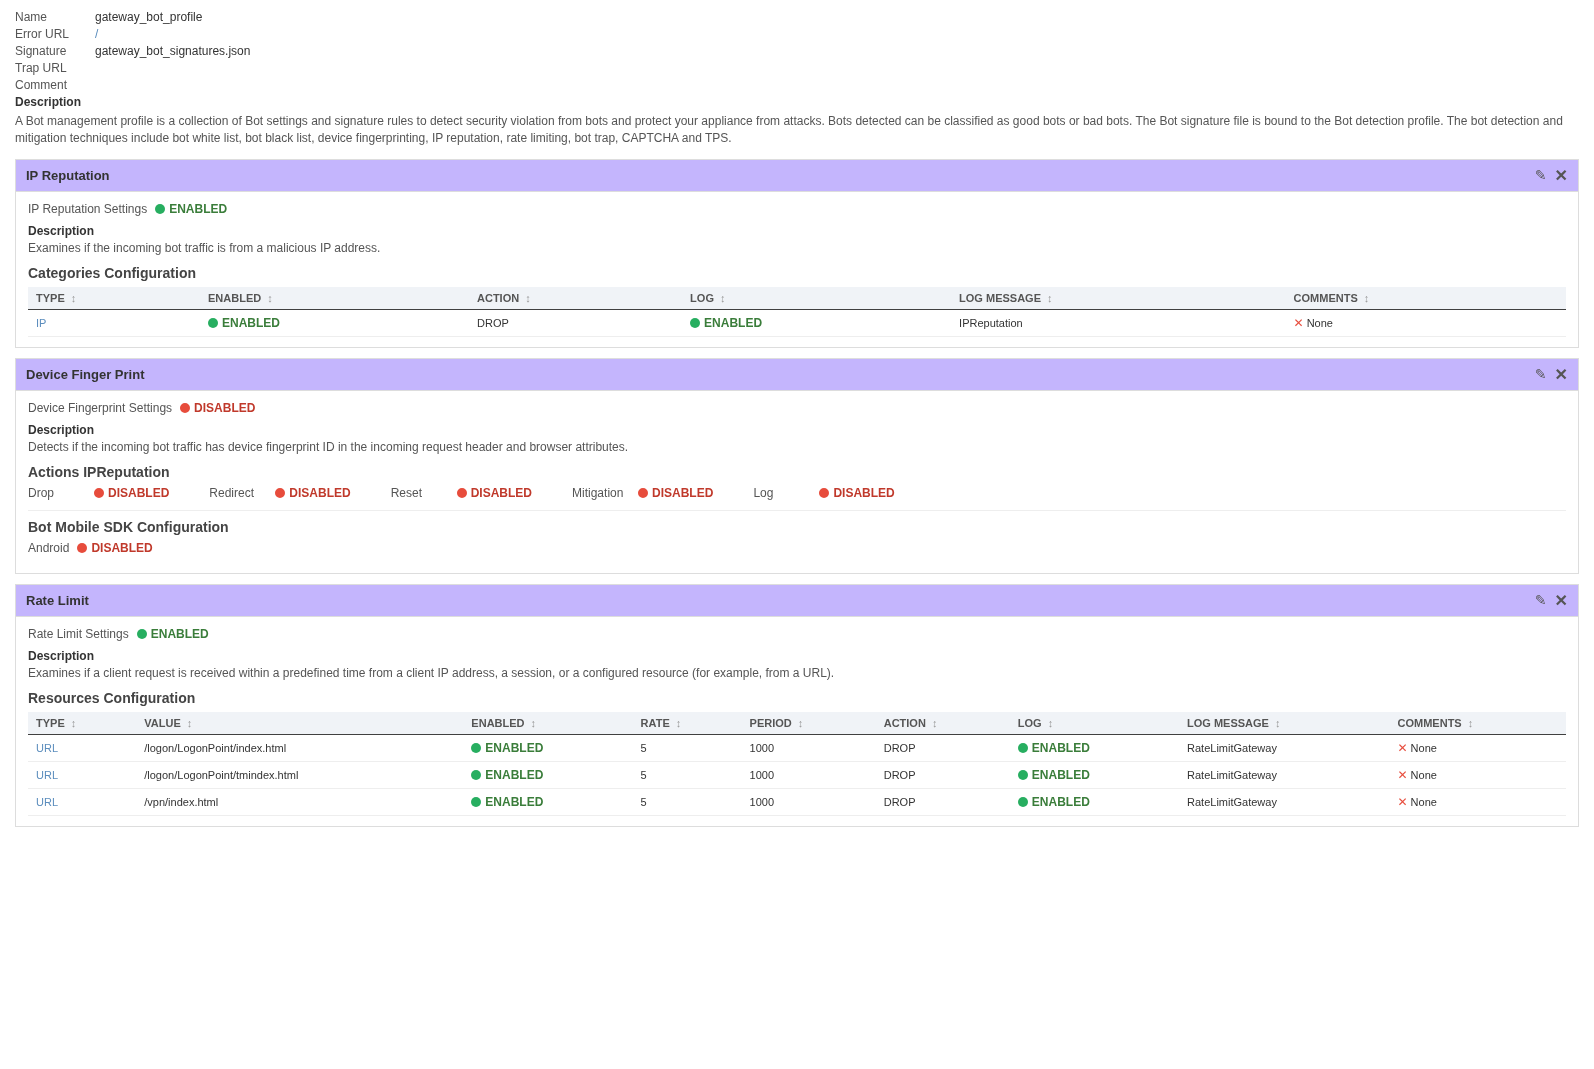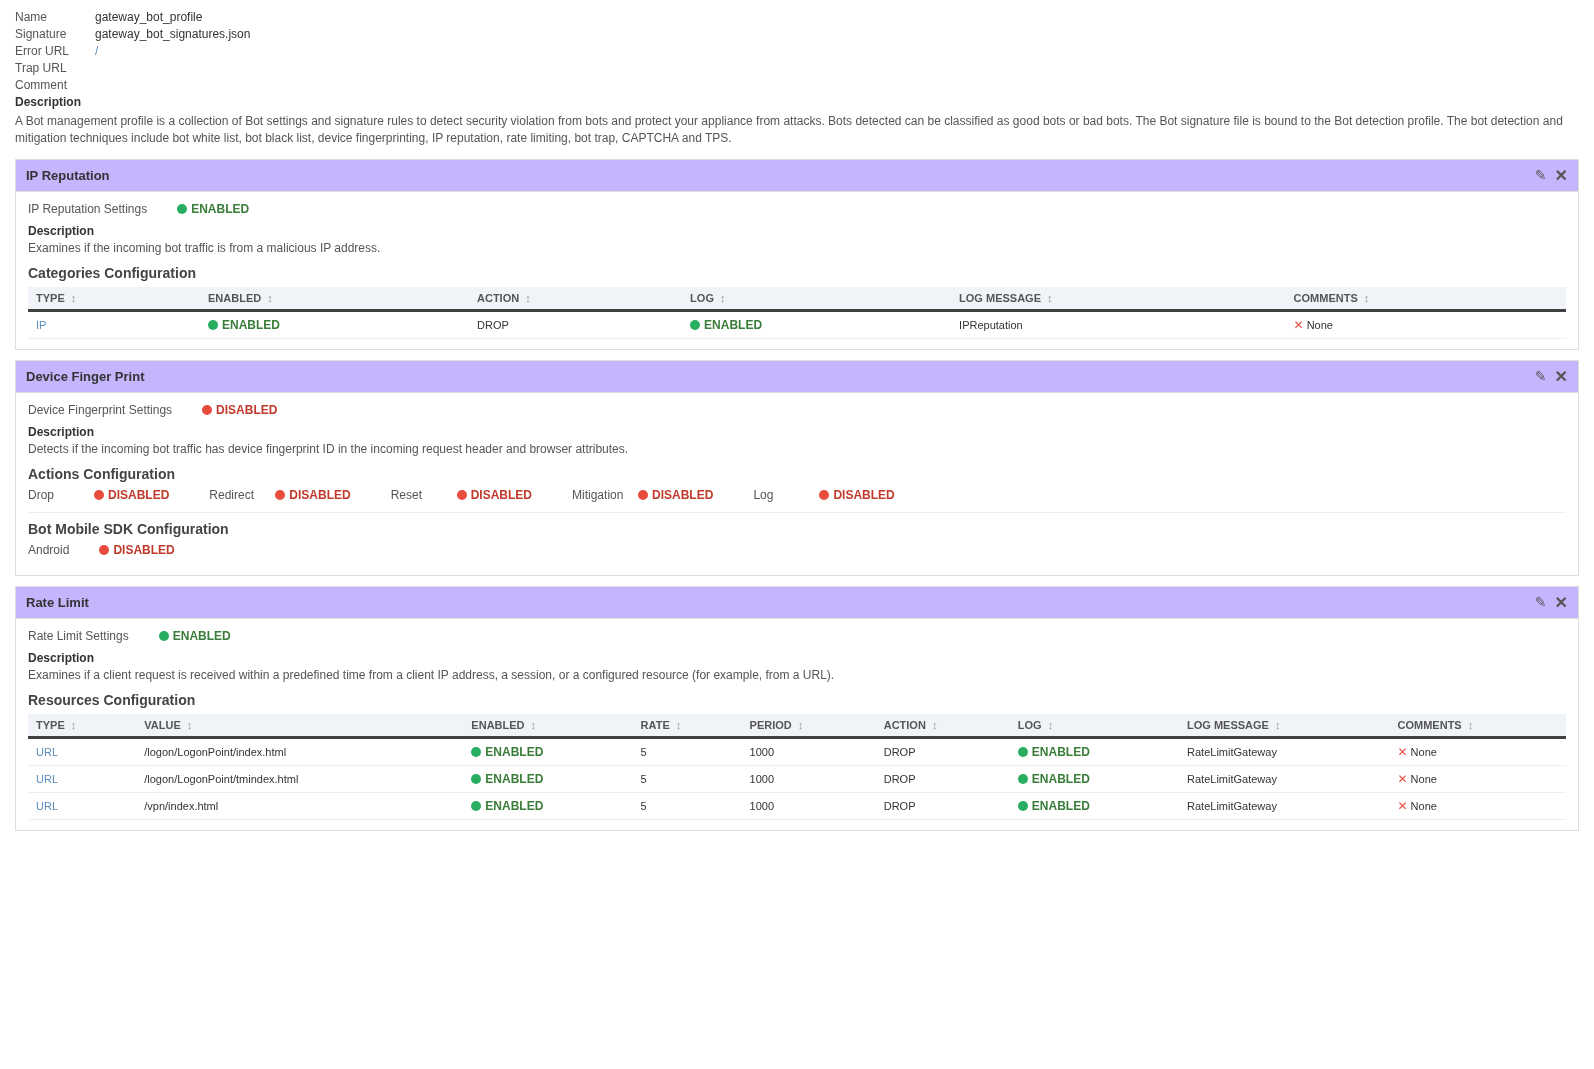--- a/index.html
+++ b/index.html
@@ -22,42 +22,42 @@
       padding: 6px 10px;
       display: flex;
       justify-content: space-between;
       align-items: center;
       border-bottom: 1px solid #ddd;
     }
     .panel-title { font-weight: bold; font-size: 13px; color: #333; }
     .panel-actions { display: flex; gap: 8px; align-items: center; }
     .panel-body { padding: 10px 12px; }
 
-    .settings-row { display: flex; align-items: center; margin-bottom: 8px; gap: 22px; }
+    .settings-row { display: flex; align-items: center; margin-bottom: 8px; }
     .settings-label { font-size: 12px; color: #555; margin-right: 8px; }
     .status-enabled { display: flex; align-items: center; gap: 4px; color: #3a7d3a; font-weight: bold; font-size: 12px; }
     .status-disabled { display: flex; align-items: center; gap: 4px; color: #c0392b; font-weight: bold; font-size: 12px; }
     .dot-green { width: 10px; height: 10px; background: #27ae60; border-radius: 50%; display: inline-block; }
     .dot-red { width: 10px; height: 10px; background: #e74c3c; border-radius: 50%; transform: rotate(45deg); display: inline-block; }
 
     .section-description { margin-bottom: 10px; }
     .section-description .desc-title { font-size: 12px; font-weight: bold; margin-bottom: 3px; }
     .section-description .desc-text { font-size: 12px; color: #555; }
 
     .config-section-title { font-size: 14px; font-weight: bold; margin-bottom: 6px; color: #444; }
 
     table { width: 100%; border-collapse: collapse; font-size: 11px; }
     thead tr { background: #f0f3f7; }
     thead th {
       padding: 5px 8px;
       text-align: left;
       font-size: 11px;
       font-weight: bold;
       color: #555;
-      border-bottom: 3px solid #404040;
+      border-bottom: 1px solid #404040;
       cursor: pointer;
       white-space: nowrap;
     }
     thead th .sort-icon { color: #999; margin-left: 3px; }
     tbody tr { border-bottom: 1px solid #eee; }
     tbody td { padding: 6px 8px; font-size: 11px; margin-left: 13px; }
     .td-type { color: #5b8dbd; }
     .td-none { display: flex; align-items: center; gap: 3px; }
     .x-icon { color: #e74c3c; font-size: 12px; }
 
@@ -75,26 +75,26 @@
 <body>
 
 <div class="page">
 
   <div class="meta-section">
     <div class="meta-row">
       <span class="meta-label">Name</span>
       <span class="meta-value">gateway_bot_profile</span>
     </div>
     <div class="meta-row">
+      <span class="meta-label">Error URL</span>
+      <span class="meta-link">/</span>
+    </div>
+    <div class="meta-row">
       <span class="meta-label">Signature</span>
       <span class="meta-value">gateway_bot_signatures.json</span>
-    </div>
-    <div class="meta-row">
-      <span class="meta-label">Error URL</span>
-      <span class="meta-link">/</span>
     </div>
     <div class="meta-row">
       <span class="meta-label">Trap URL</span>
       <span class="meta-value"></span>
     </div>
     <div class="meta-row">
       <span class="meta-label">Comment</span>
       <span class="meta-value"></span>
     </div>
   </div>
@@ -178,21 +178,21 @@
         <span class="settings-label">Device Fingerprint Settings</span>
         <span class="status-disabled">
           <span class="dot-red"></span>
           <span>DISABLED</span>
         </span>
       </div>
       <div class="section-description">
         <div class="desc-title">Description</div>
         <div class="desc-text">Detects if the incoming bot traffic has device fingerprint ID in the incoming request header and browser attributes.</div>
       </div>
-      <div class="config-section-title">Actions Configuration</div>
+      <div class="config-section-title">Actions IPReputation</div>
       <div class="actions-grid" id="actions-grid">
           <div class="action-item">
     <span class="action-label">Drop</span>
     <span class="status-disabled">
       <span class="dot-red"></span>
       DISABLED
     </span>
   </div>
           <div class="action-item">
     <span class="action-label">Redirect</span>

